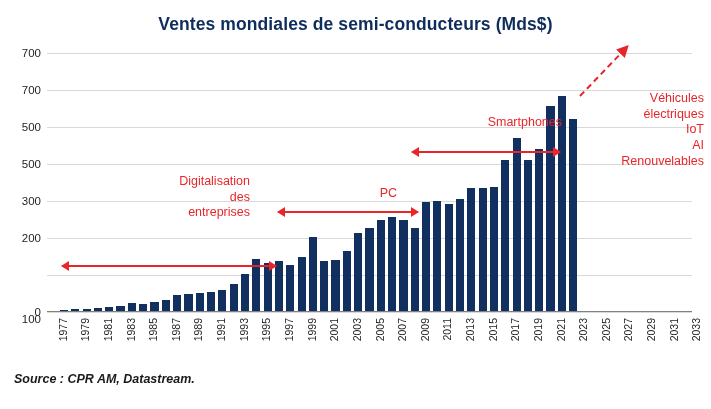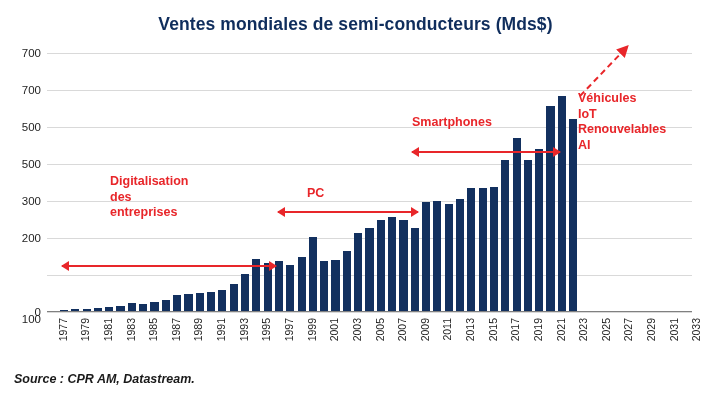--- a/index.html
+++ b/index.html
@@ -82,23 +82,23 @@
     position: absolute;
     left: 47px;
     top: 314px;
     width: 645px;
     height: 50px;
   }
   
   .ann-label {
     position: absolute;
     color: #e8262a;
-    font-weight: bold;
+    font-weight: normal;
     font-size: 12.5px;
-    text-align: left;
+    text-align: right;
     line-height: 1.25;
   }
   .ann-arrow {
     position: absolute;
     height: 2px;
     background: #e8262a;
   }
   .ann-arrow::before, .ann-arrow::after {
     content: "";
     position: absolute;
@@ -254,23 +254,24 @@
   </div>
   <div class="ann-arrow" style="left:278px; top:211px; width:140px;"></div>
 
   <div class="ann-label" style="left:412px; top:115px; width:150px;">
     <div>Smartphones</div>
   </div>
   <div class="ann-arrow" style="left:412px; top:151px; width:148px;"></div>
 
   <div class="ann-label" style="left:578px; top:91px; width:126px;">
     <div>Véhicules</div>
+    <div>électriques</div>
     <div>IoT</div>
+    <div>AI</div>
     <div>Renouvelables</div>
-    <div>AI</div>
   </div>
 
   <svg class="diag-arrow" style="left:572px; top:40px;" width="70" height="60" viewBox="0 0 70 60">
     <defs>
       <marker id="arrhead" markerWidth="6" markerHeight="6" refX="4" refY="3" orient="auto">
         <path d="M0,0 L6,3 L0,6 Z" fill="#e8262a"></path>
       </marker>
     </defs>
     <line x1="8" y1="56" x2="54" y2="8" stroke="#e8262a" stroke-width="2" stroke-dasharray="6,4" marker-end="url(#arrhead)"></line>
   </svg>

